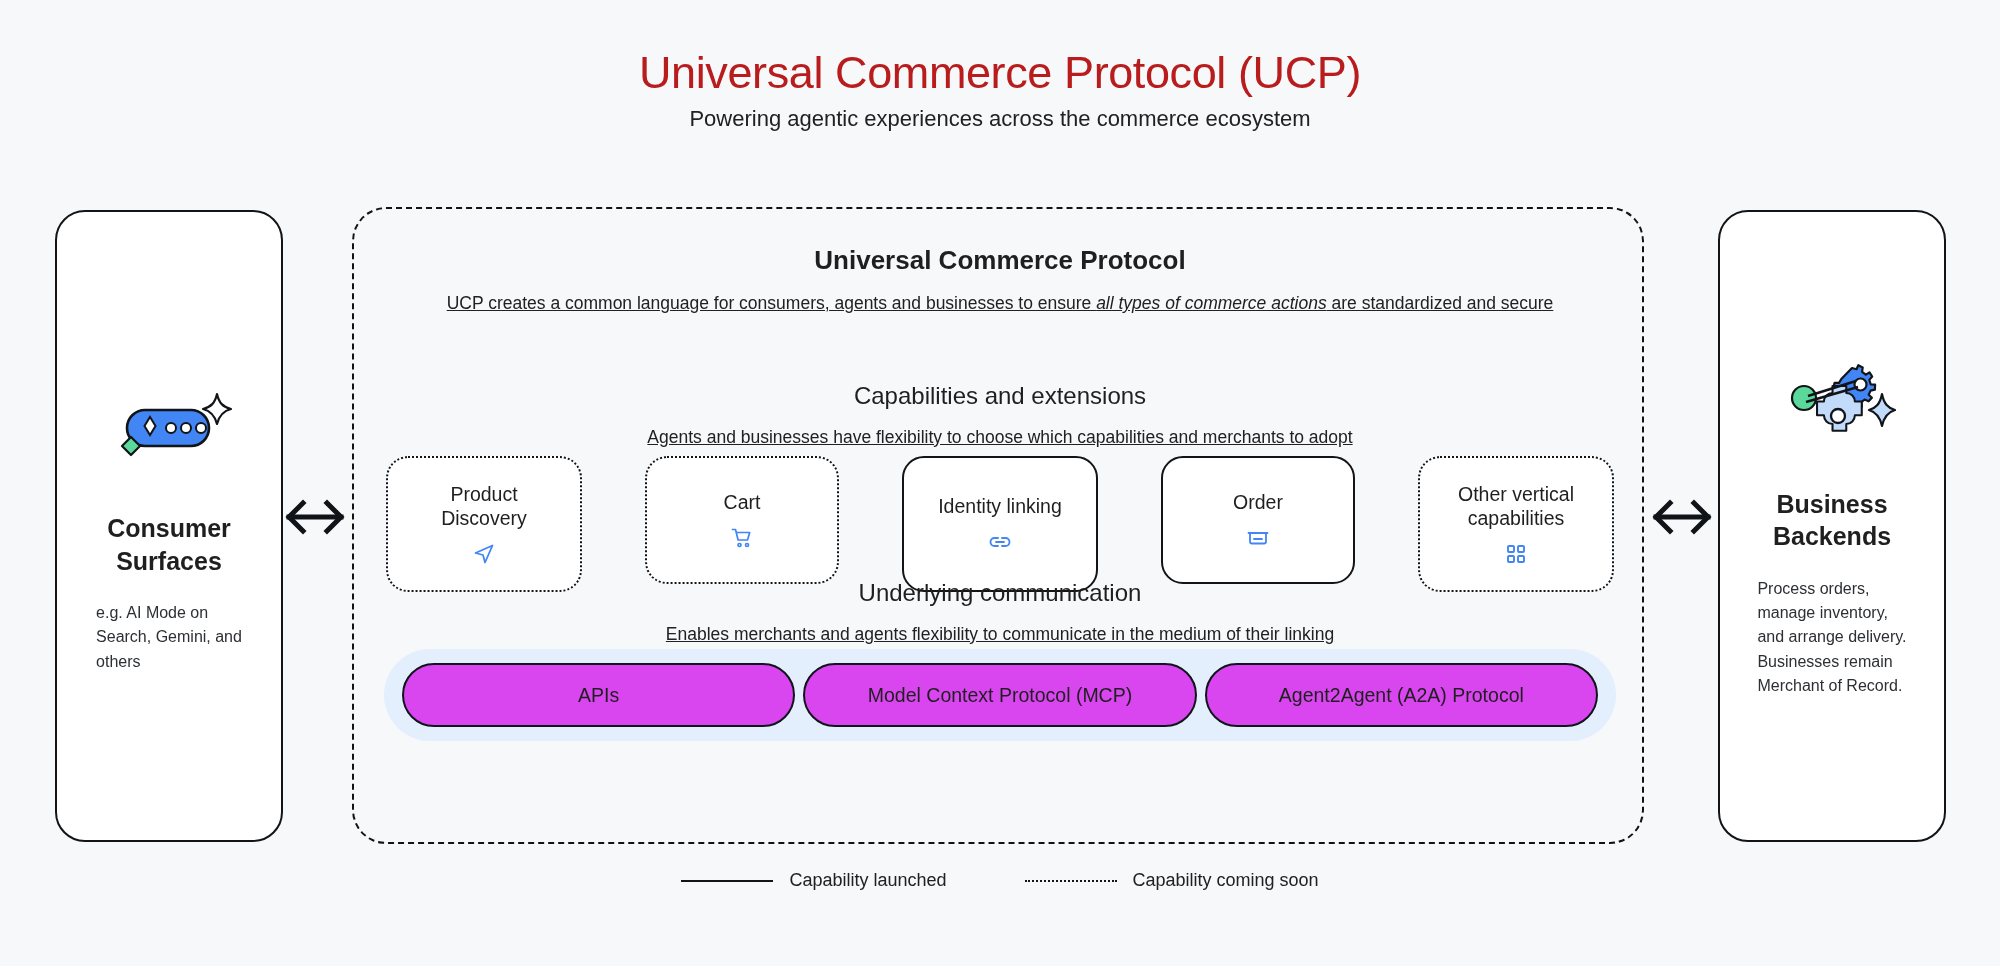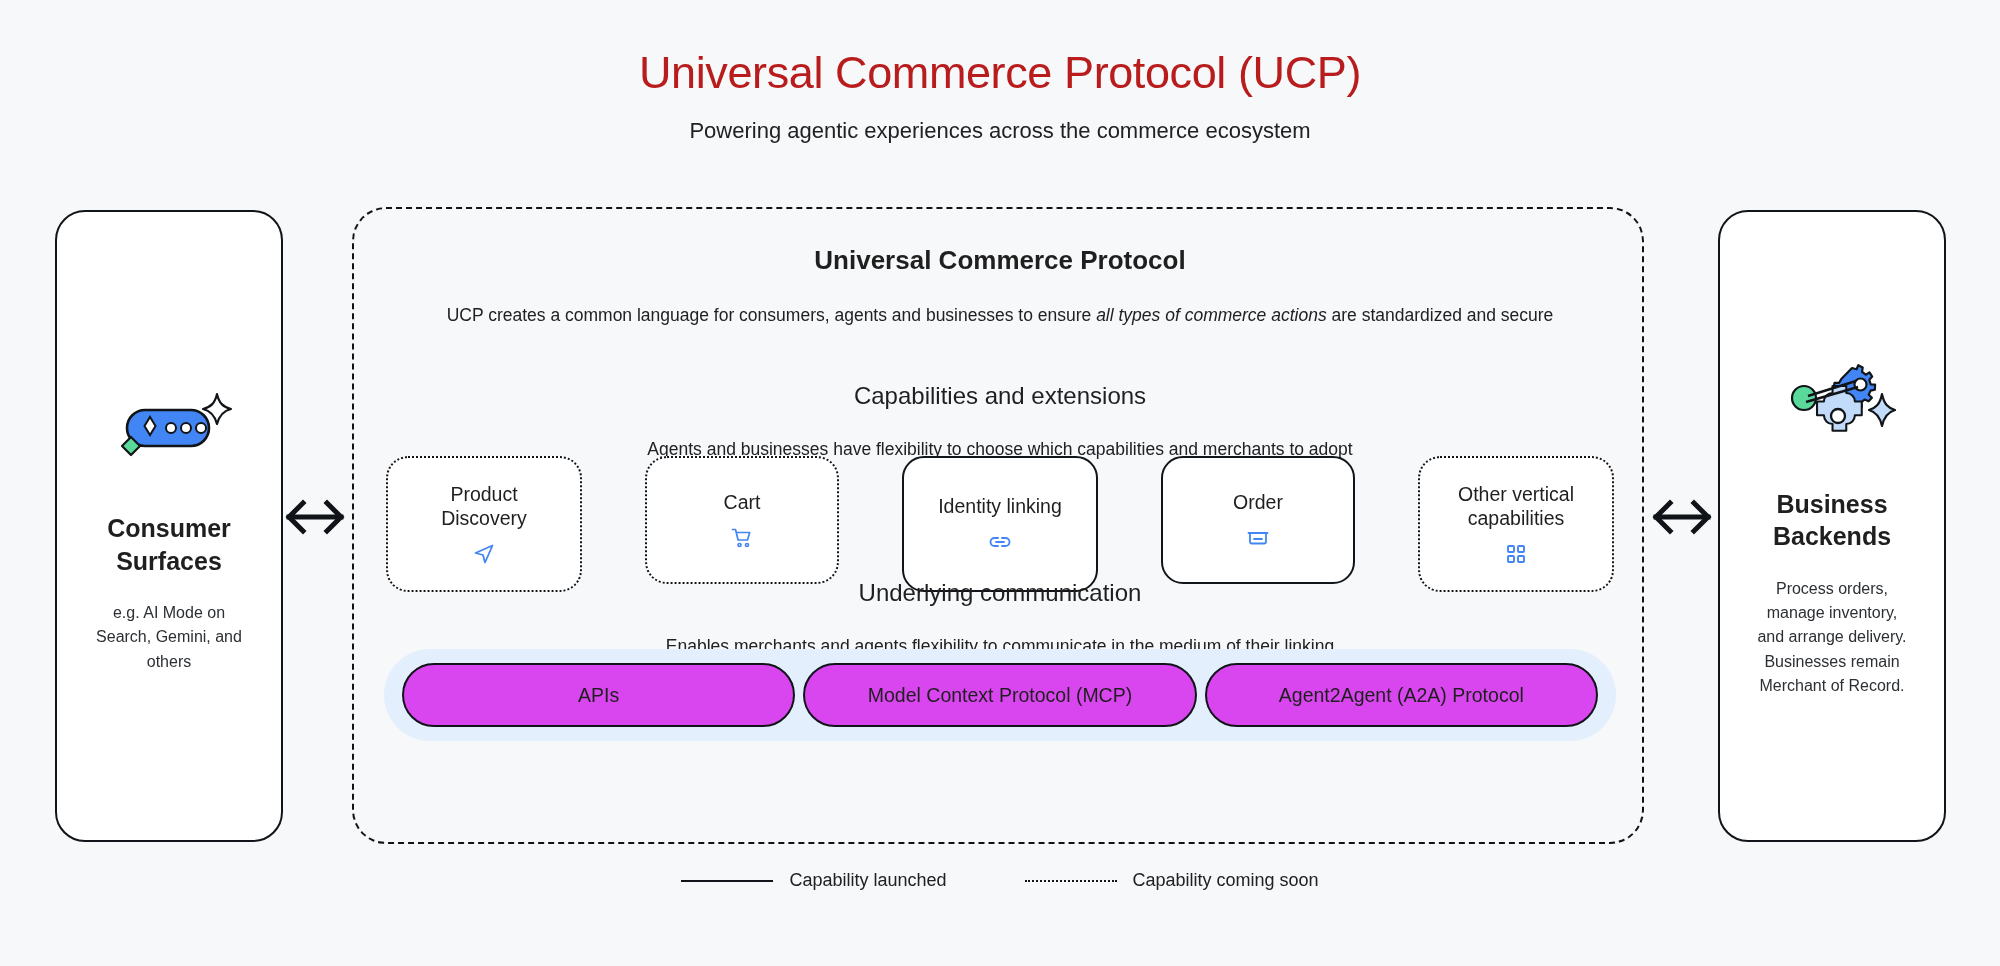--- a/index.html
+++ b/index.html
@@ -23,21 +23,21 @@
   
   .header { position: absolute; top: 48px; left: 0; width: 2000px; text-align: center; }
   .page-title {
     font-size: 45px;
     font-weight: 400;
     letter-spacing: -0.4px;
     color: #b91c1c;
     line-height: 1.12;
   }
   .page-subtitle {
-    margin-top: 20px;
+    margin-top: 8px;
     font-size: 22px;
     font-weight: 400;
     color: #202124;
   }
 
   
   .side-panel {
     position: absolute;
     width: 228px;
     height: 632px;
@@ -59,21 +59,21 @@
     font-weight: 700;
     line-height: 1.3;
     text-align: center;
     color: #1f1f1f;
     white-space: pre-line;
   }
   .panel-desc {
     margin-top: 24px;
     font-size: 16px;
     line-height: 1.52;
-    text-align: center;
+    text-align: left;
     color: #2c2f33;
     white-space: pre-line;
   }
 
   
   .connector { position: absolute; top: 495px; width: 64px; height: 44px; }
   #connector-left  { left: 283px; }
   #connector-right { left: 1650px; }
 
   
@@ -92,21 +92,22 @@
     text-align: center;
     font-size: 24px;
     font-weight: 400;
     color: #1f1f1f;
   }
   .section-sub {
     text-align: center;
     font-size: 17.5px;
     line-height: 1.38;
     color: #202124;
-    margin-top: 27px;
+    margin-top: 15px;
+    text-decoration: underline;
   }
   .section-sub em { font-style: italic; }
 
   #ucp-header { position: absolute; left: 60px; top: 36px; width: 1172px; }
   #ucp-header .section-heading { font-size: 26px; font-weight: 700; }
 
   #capabilities-block { position: absolute; left: 40px; top: 173px; width: 1212px; }
 
   
   #capability-cards {

